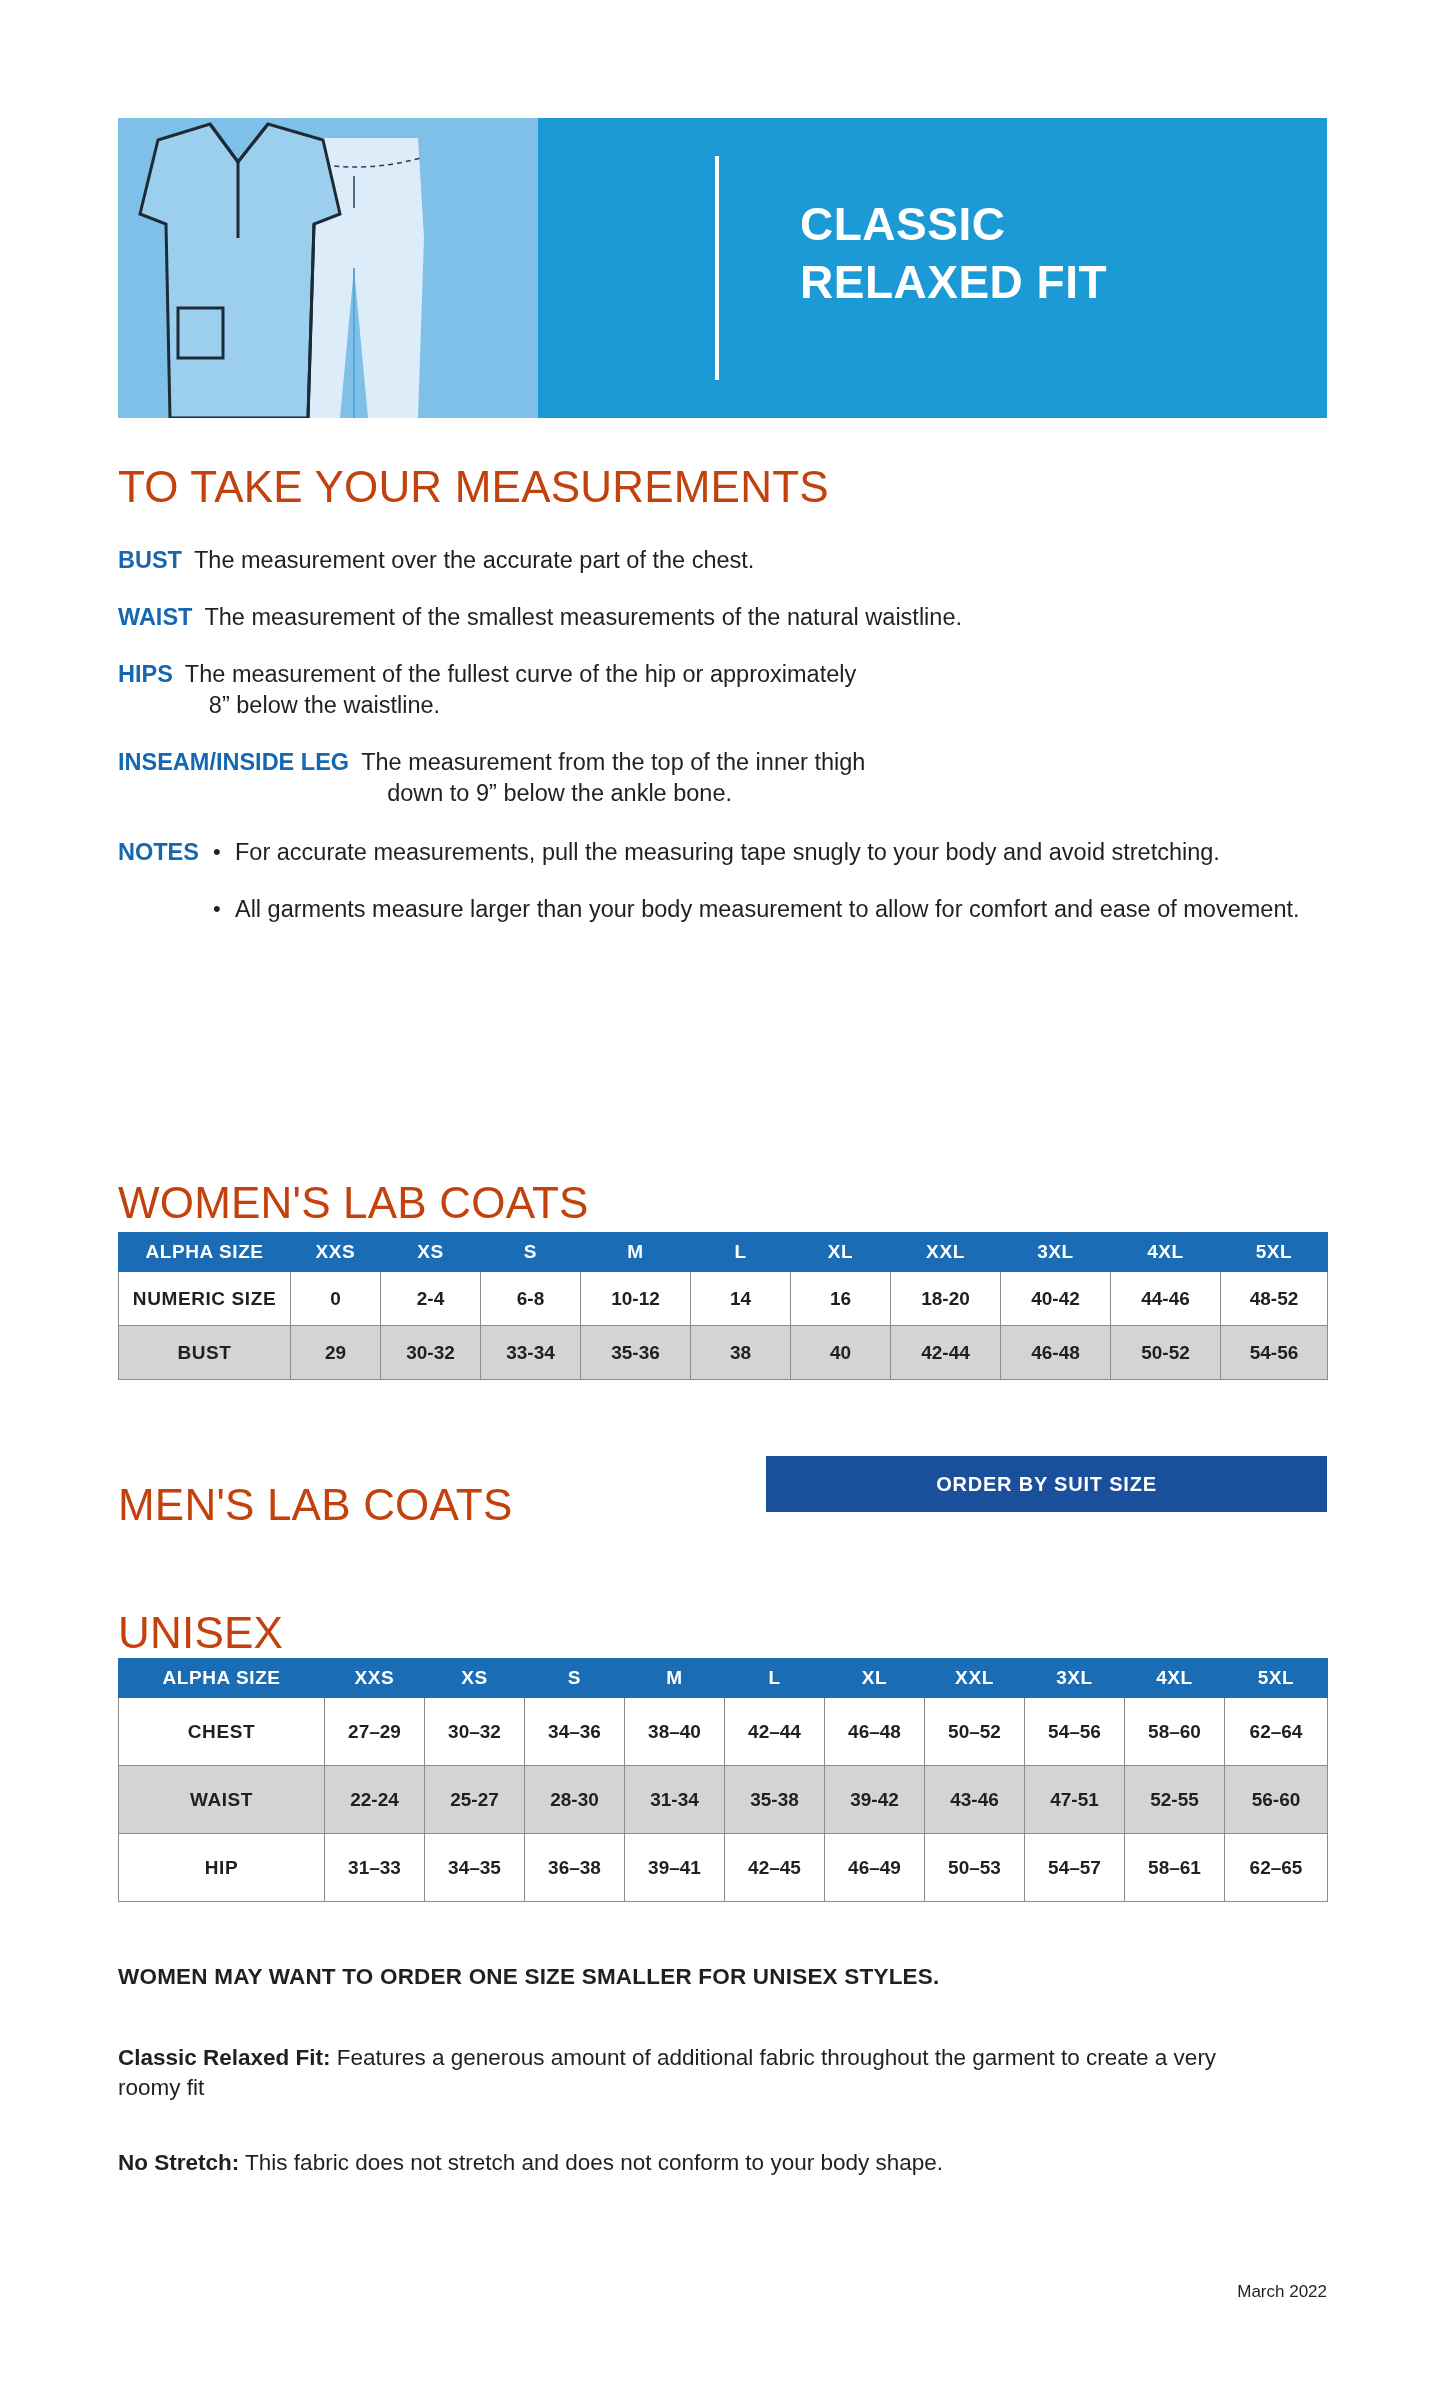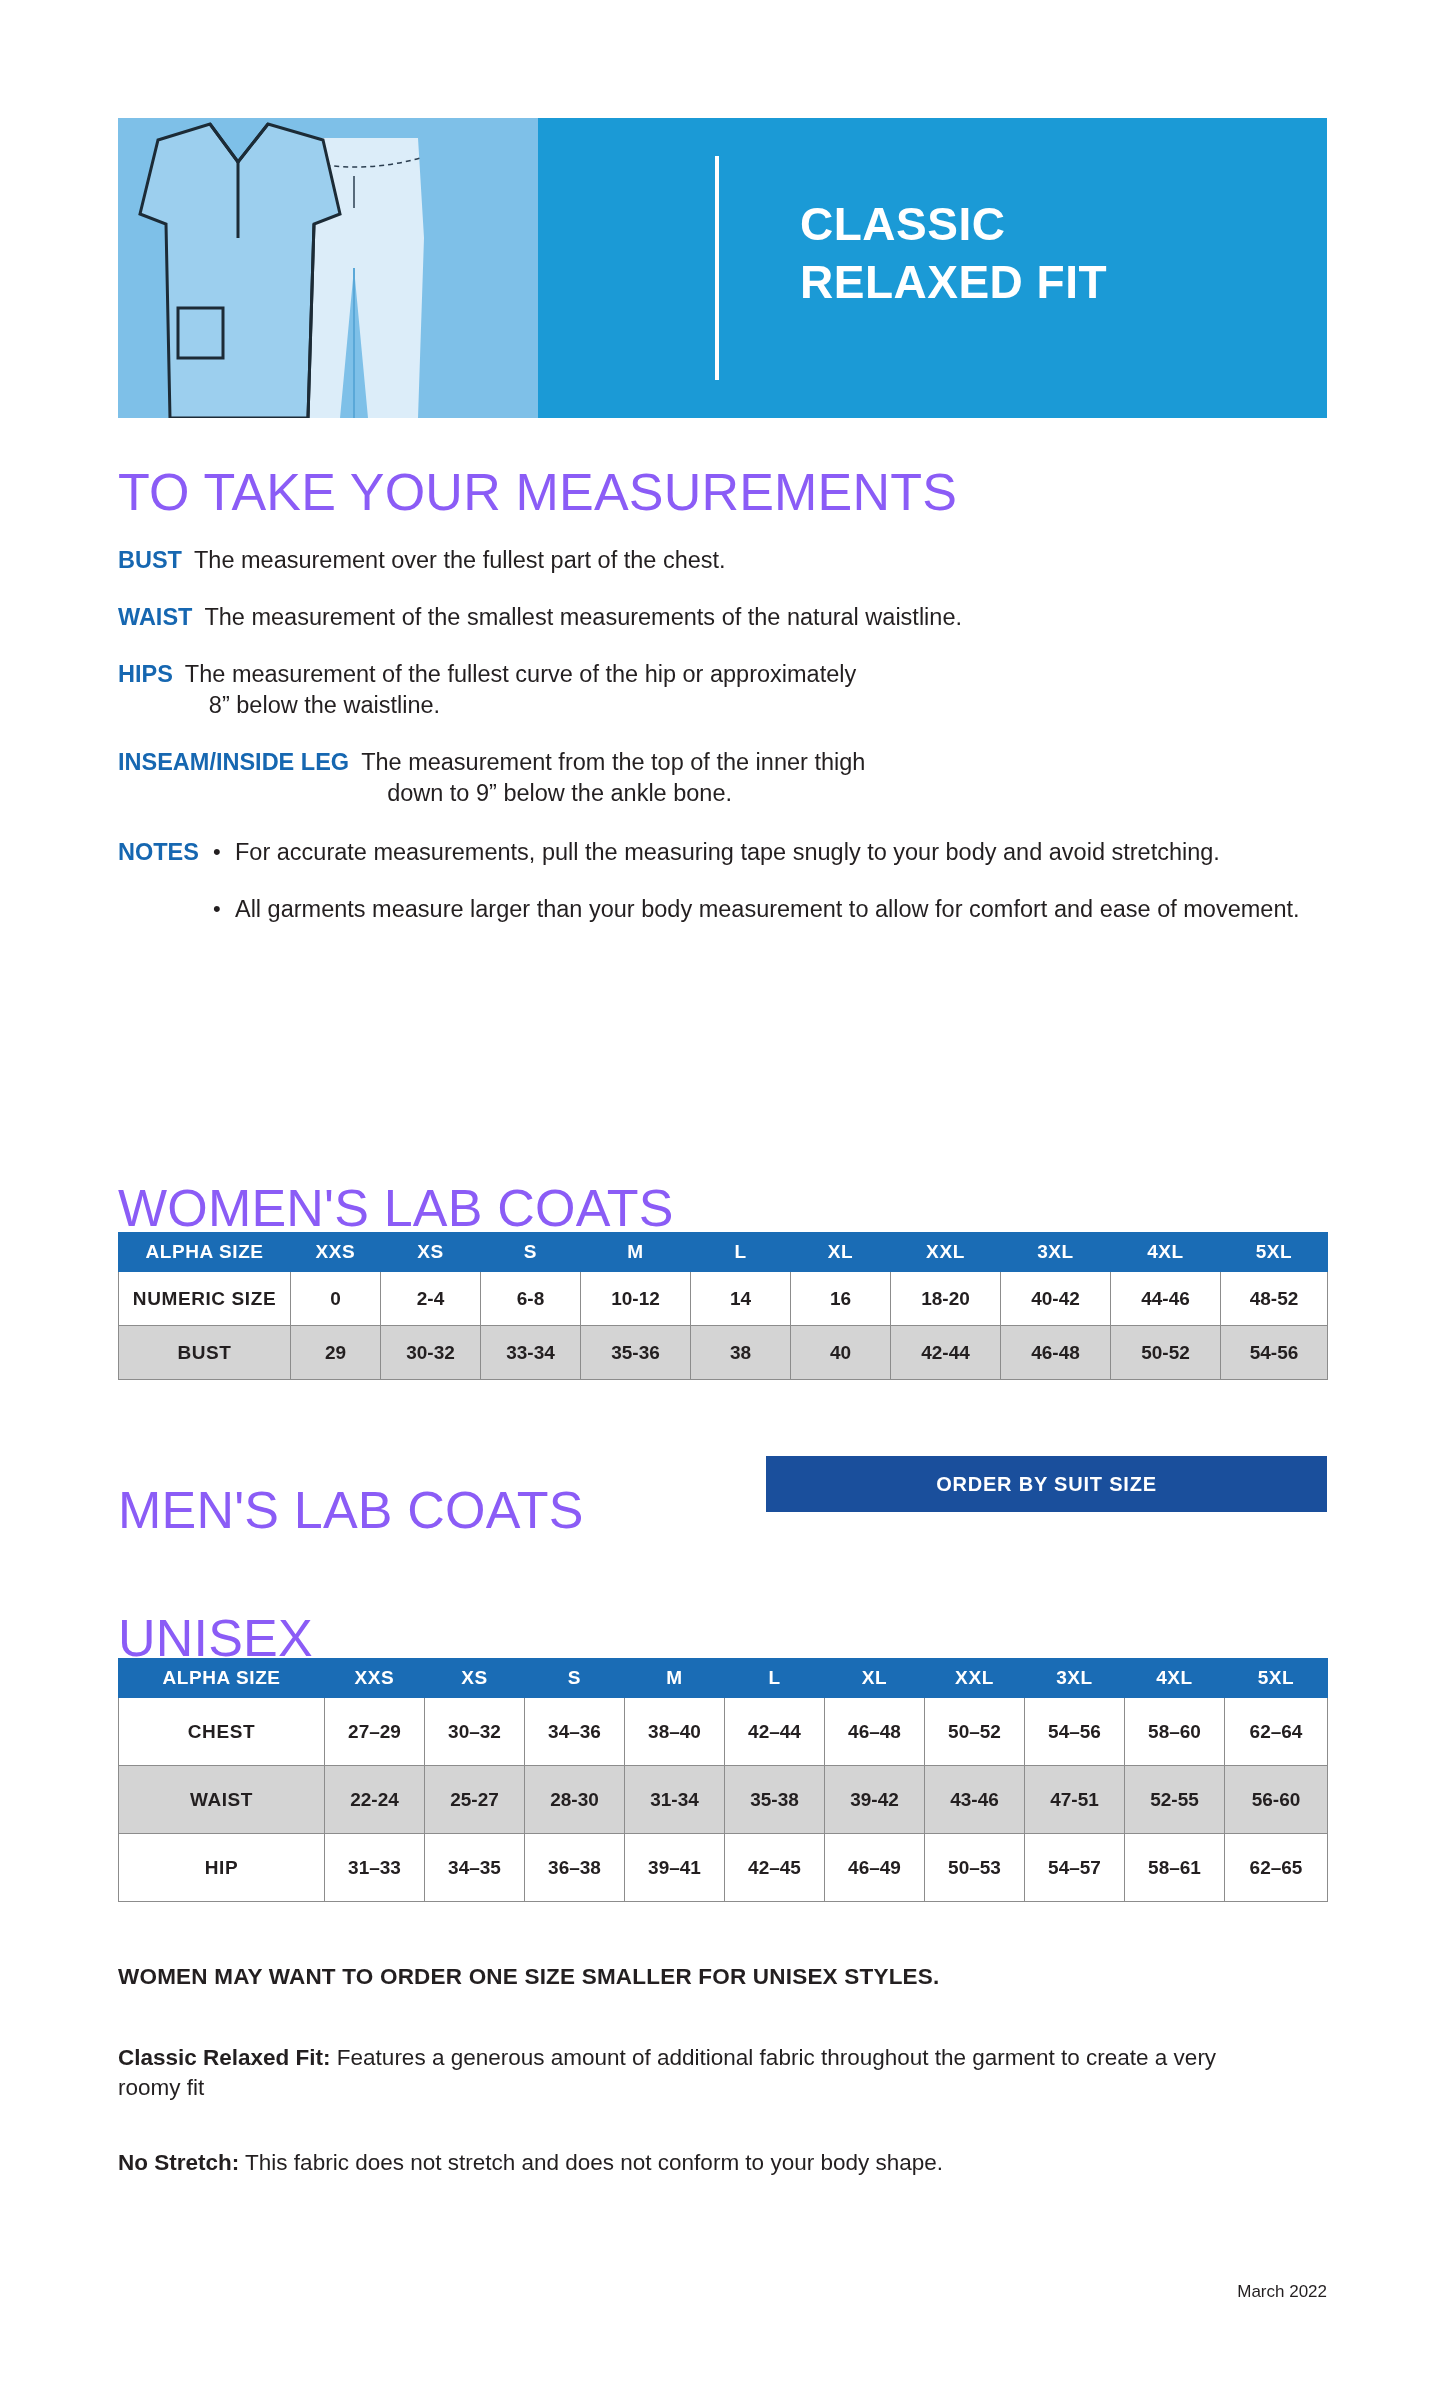--- a/index.html
+++ b/index.html
@@ -58,22 +58,22 @@
     font-size: 46px;
     font-weight: bold;
     letter-spacing: 0.5px;
     line-height: 1.25;
   }
   .banner-title div { white-space: nowrap; }
 
   
   .h1 {
     position: absolute;
-    font-size: 52px;
-    color: #8b5cf6;
+    font-size: 44px;
+    color: #c2410c;
     font-weight: normal;
     letter-spacing: 0.2px;
     white-space: nowrap;
   }
   #meas-title { left: 118px; top: 462px; }
 
   .meas-list {
     position: absolute;
     left: 118px;
     top: 545px;
@@ -225,21 +225,21 @@
       <div>RELAXED FIT</div>
     </div>
   </div>
 
   <div class="h1" id="meas-title">TO TAKE YOUR MEASUREMENTS</div>
 
   <div class="meas-list">
 
     <div class="meas-row">
       <span class="lbl">BUST</span>
-      <span class="txt">The measurement over the fullest part of the chest.</span>
+      <span class="txt">The measurement over the accurate part of the chest.</span>
     </div>
 
     <div class="meas-row">
       <span class="lbl">WAIST</span>
       <span class="txt">The measurement of the smallest measurements of the natural waistline.</span>
     </div>
 
     <div class="meas-row">
       <span class="lbl">HIPS</span>
       <span class="txt">

